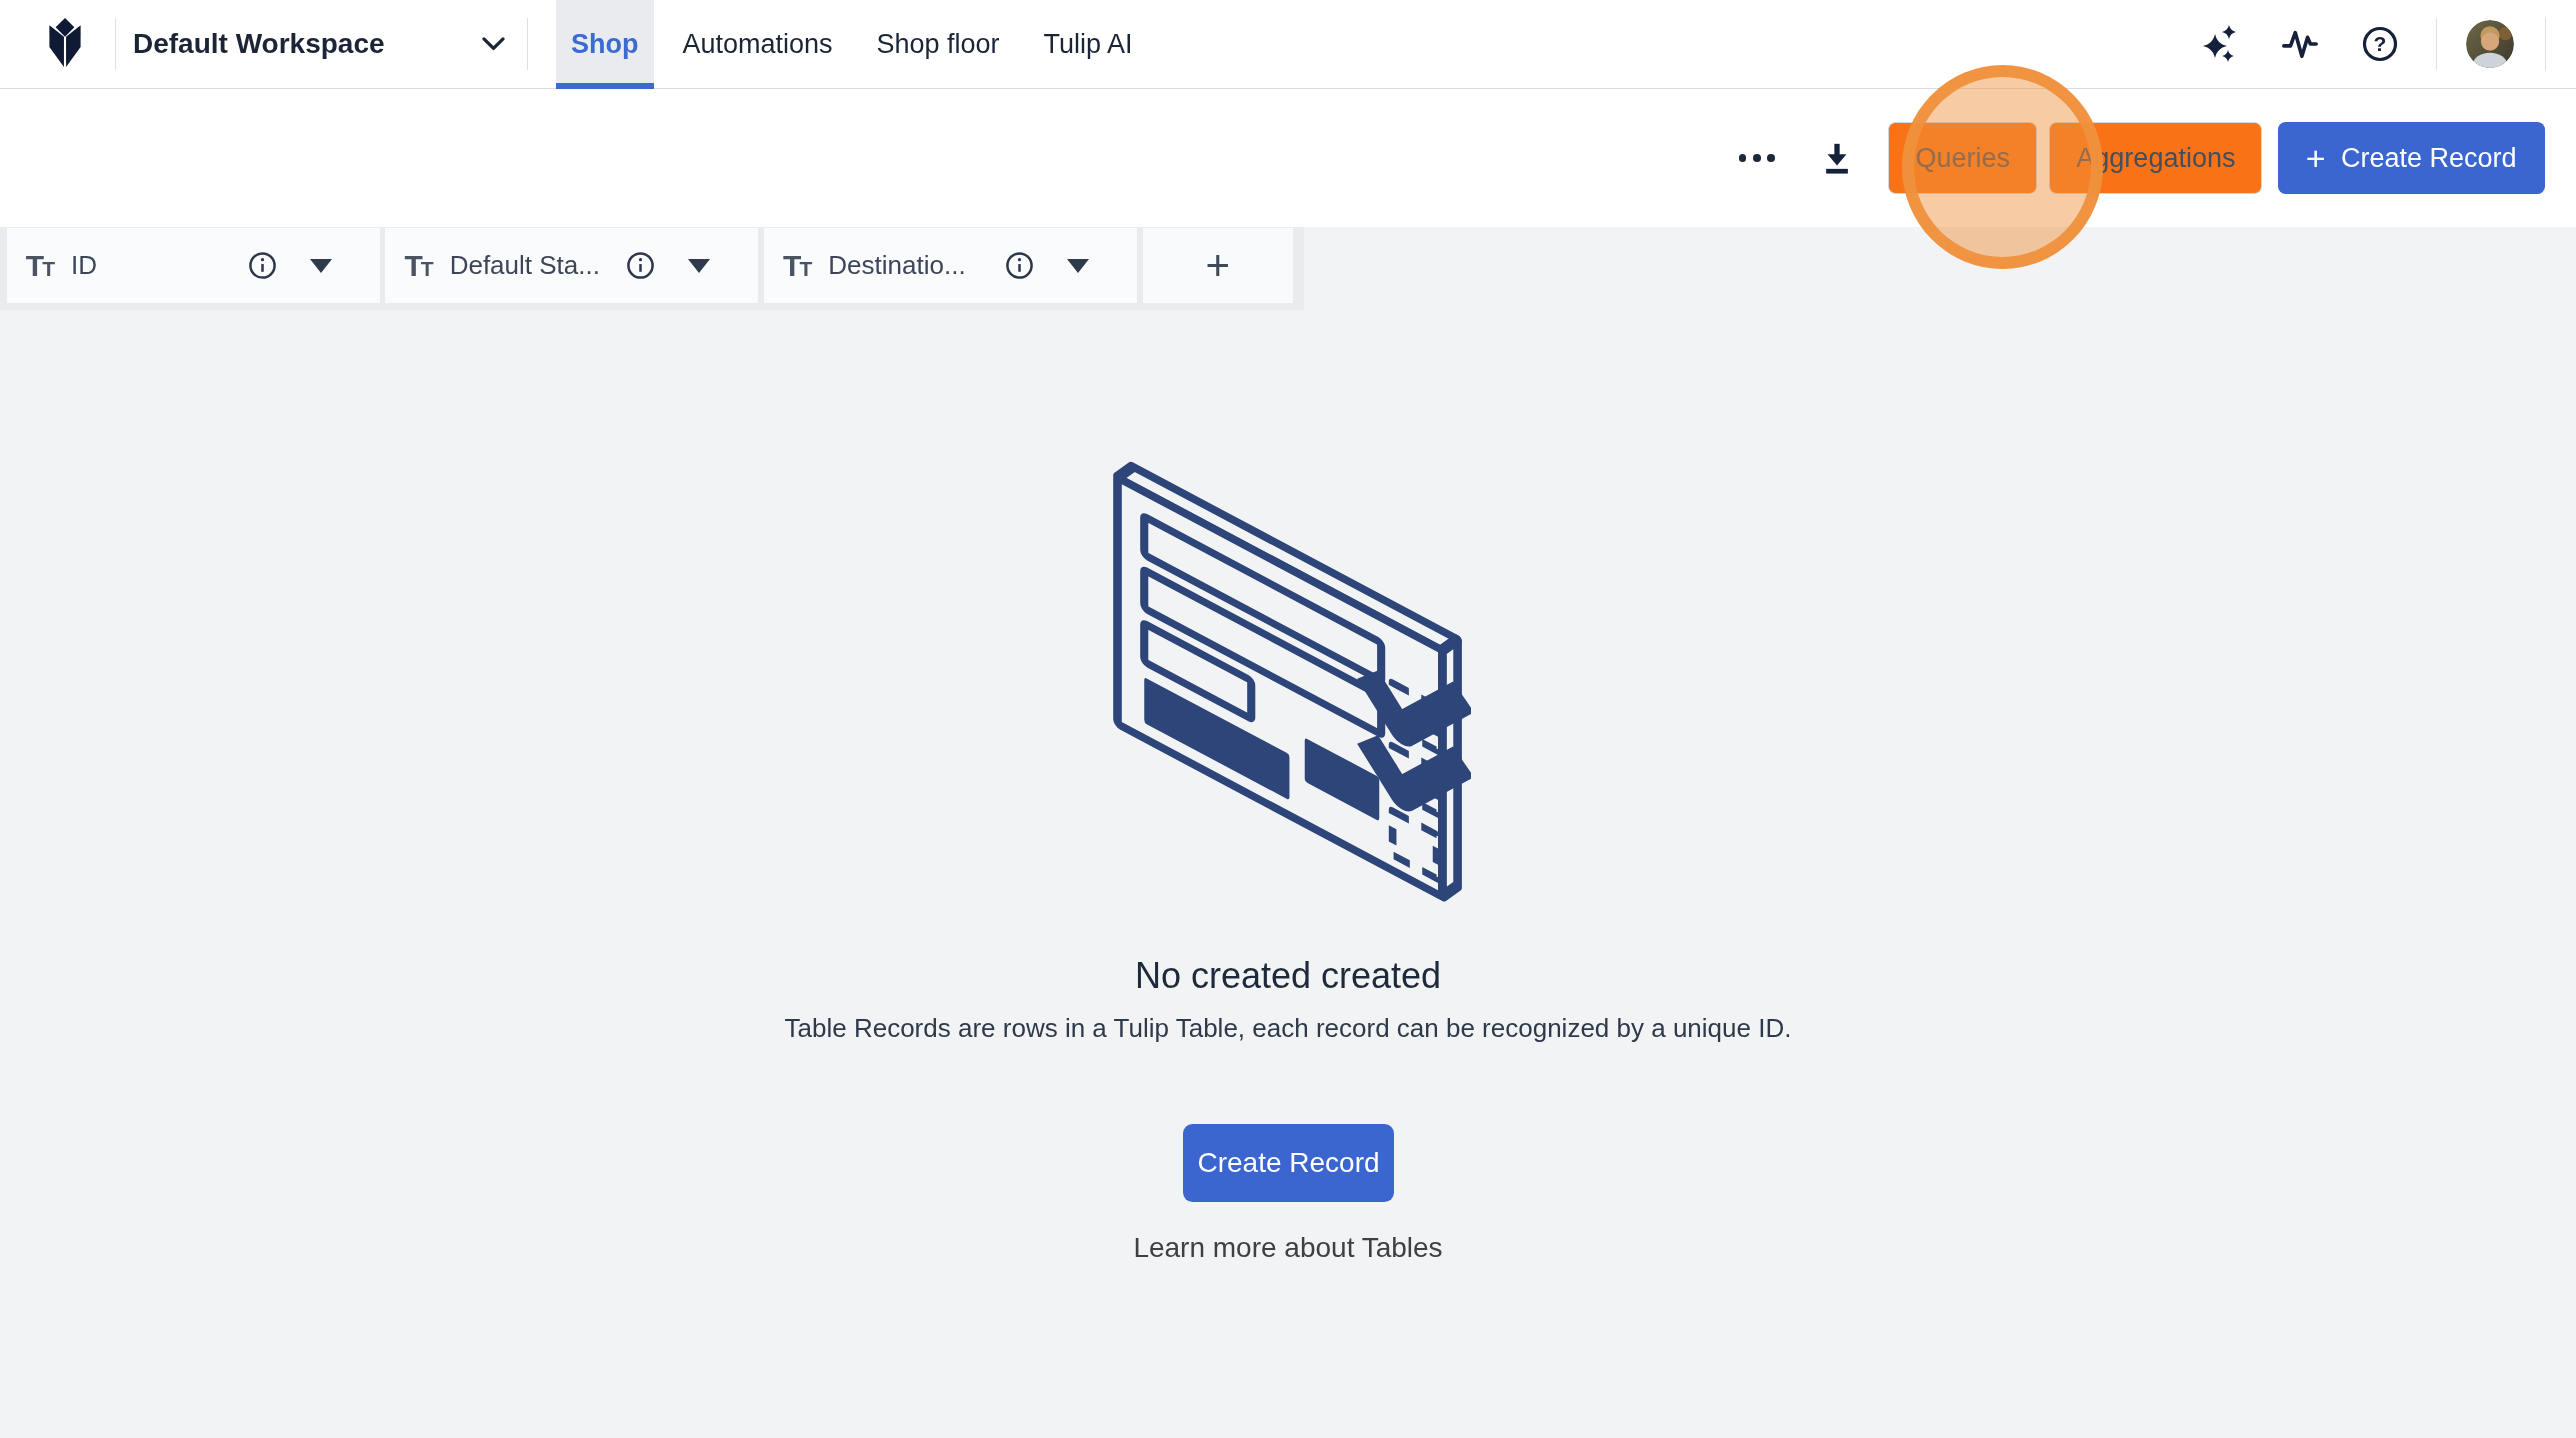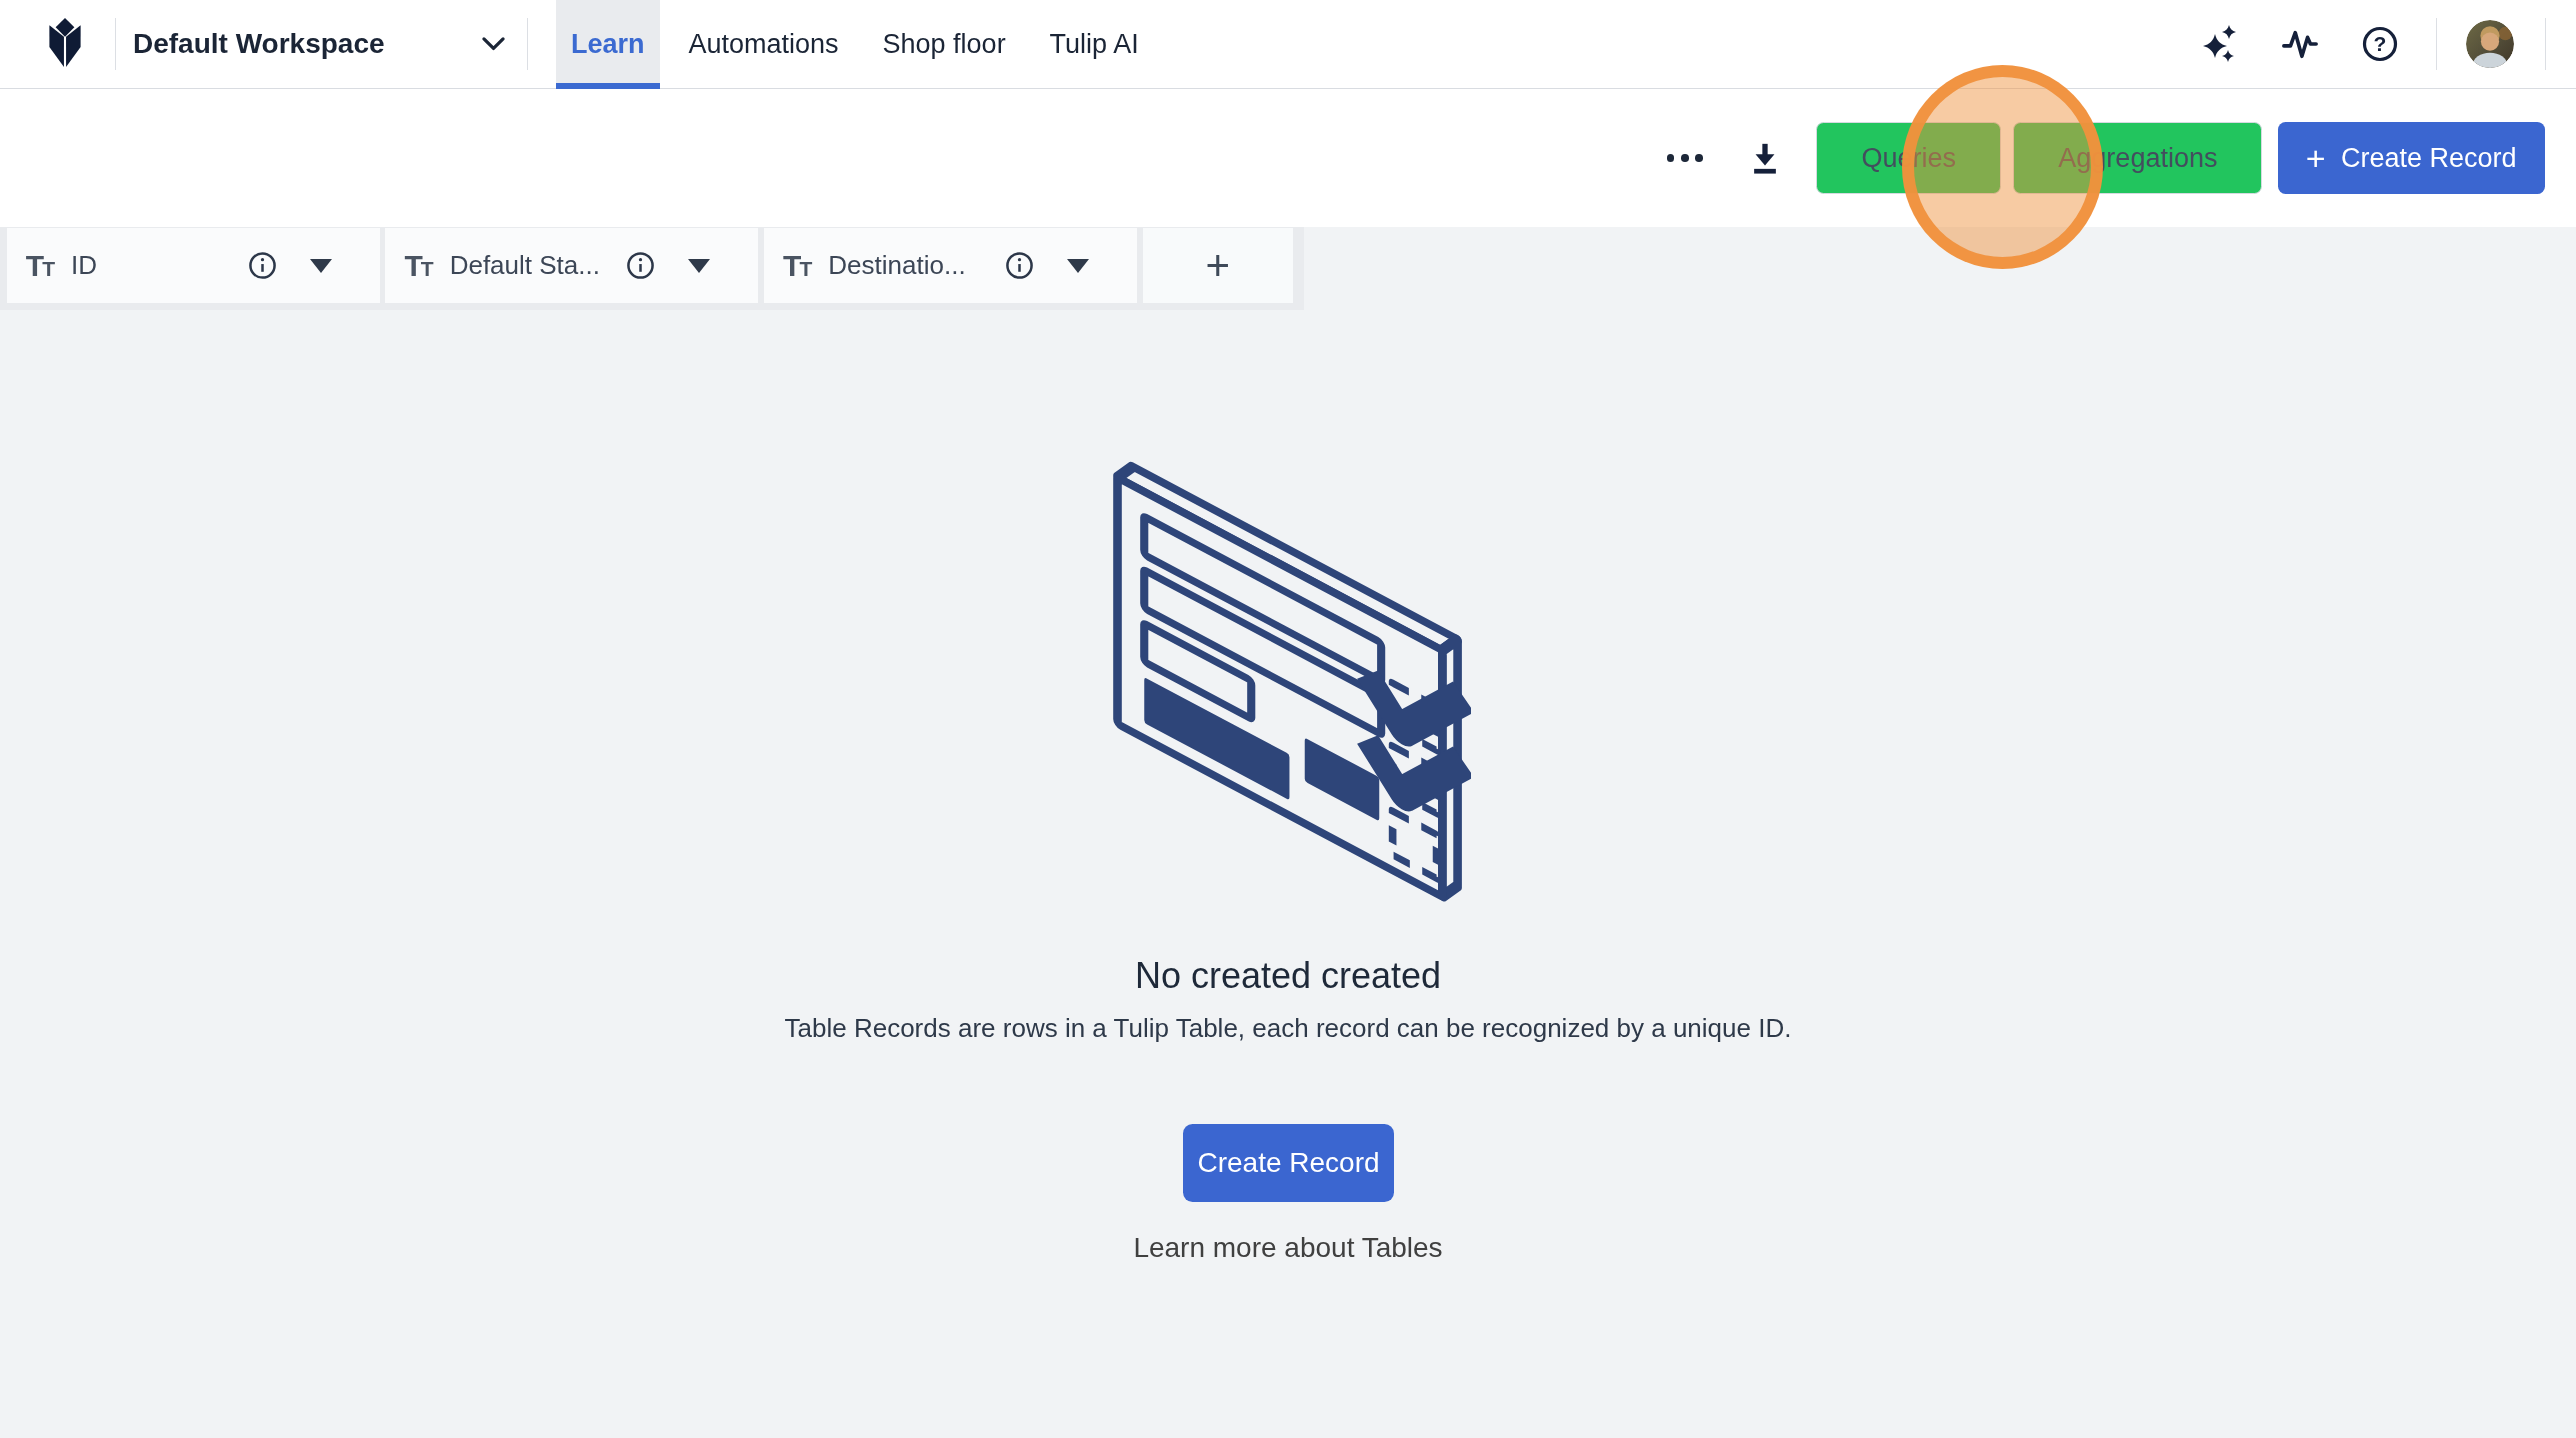--- a/index.html
+++ b/index.html
@@ -58,21 +58,21 @@
   .breadcrumb .info-icon { margin-left: 23px; }
   .toolbar-actions { margin-left: auto; display: flex; align-items: center; }
   .dots-btn { display: flex; gap: 6.7px; padding: 13.4px; cursor: pointer; margin-right: 32px; }
   .dots-btn i { width: 7.6px; height: 7.6px; border-radius: 50%; background: #1d2839; }
   .download-btn { color: #15203a; cursor: pointer; margin-right: 34px; display: flex; }
   .btn {
     height: 72px; border-radius: 7.6px; font-size: 27px; display: flex;
     align-items: center; justify-content: center; cursor: pointer; white-space: nowrap;
     font-family: "Liberation Sans", sans-serif;
   }
-  .btn-outline { background: #22c55e; border: 1.4px solid #d5dae0; color: #434e5e; padding: 0 44px; }
+  .btn-outline { background: #f97316; border: 1.4px solid #d5dae0; color: #434e5e; padding: 0 26px; }
   .btn-queries { margin-right: 12.4px; }
   .btn-primary { background: #3b66d0; border: none; color: #ffffff; padding: 0 28px; margin-left: 15.3px; }
   .btn-primary .plus-glyph { font-size: 34px; font-weight: 400; margin-right: 15.3px; line-height: 1; }
 
   
   .header-row {
     position: absolute; top: 227px; left: 0; width: 1304px; height: 83px;
     background: #e9ebee; display: flex; gap: 5.7px; padding: 1px 0 6.7px 6.7px;
   }
   .col-cell {
@@ -144,21 +144,21 @@
       <div class="workspace-btn">
         <span class="ws-label">Default Workspace</span>
         <span style="display:flex;">
           <svg viewBox="0 0 26 16" width="25" height="15.3" fill="none" stroke="#1b2536" stroke-width="3.4" stroke-linecap="round" stroke-linejoin="round">
             <path d="M3,3 L13,13 L23,3"></path>
           </svg>
         </span>
       </div>
       <div class="vdivider"></div>
       <ul class="nav-items">
-        <li class="nav-item active">Learn</li>
+        <li class="nav-item active">Shop</li>
         <li class="nav-item">Automations</li>
         <li class="nav-item">Shop floor</li>
         <li class="nav-item">Tulip AI</li>
       </ul>
     </div>
     <div class="nav-right">
       <div class="icon-btn">
         <svg viewBox="0 0 36 40" width="36" height="40" fill="#15203a">
           <path d="M13,10 C14.5,16.5 18.5,20.5 25,22 C18.5,23.5 14.5,27.5 13,34 C11.5,27.5 7.5,23.5 1,22 C7.5,20.5 11.5,16.5 13,10 Z"></path>
           <path d="M27,1 C27.9,4.9 30.1,7.1 34,8 C30.1,8.9 27.9,11.1 27,15 C26.1,11.1 23.9,8.9 20,8 C23.9,7.1 26.1,4.9 27,1 Z"></path>

